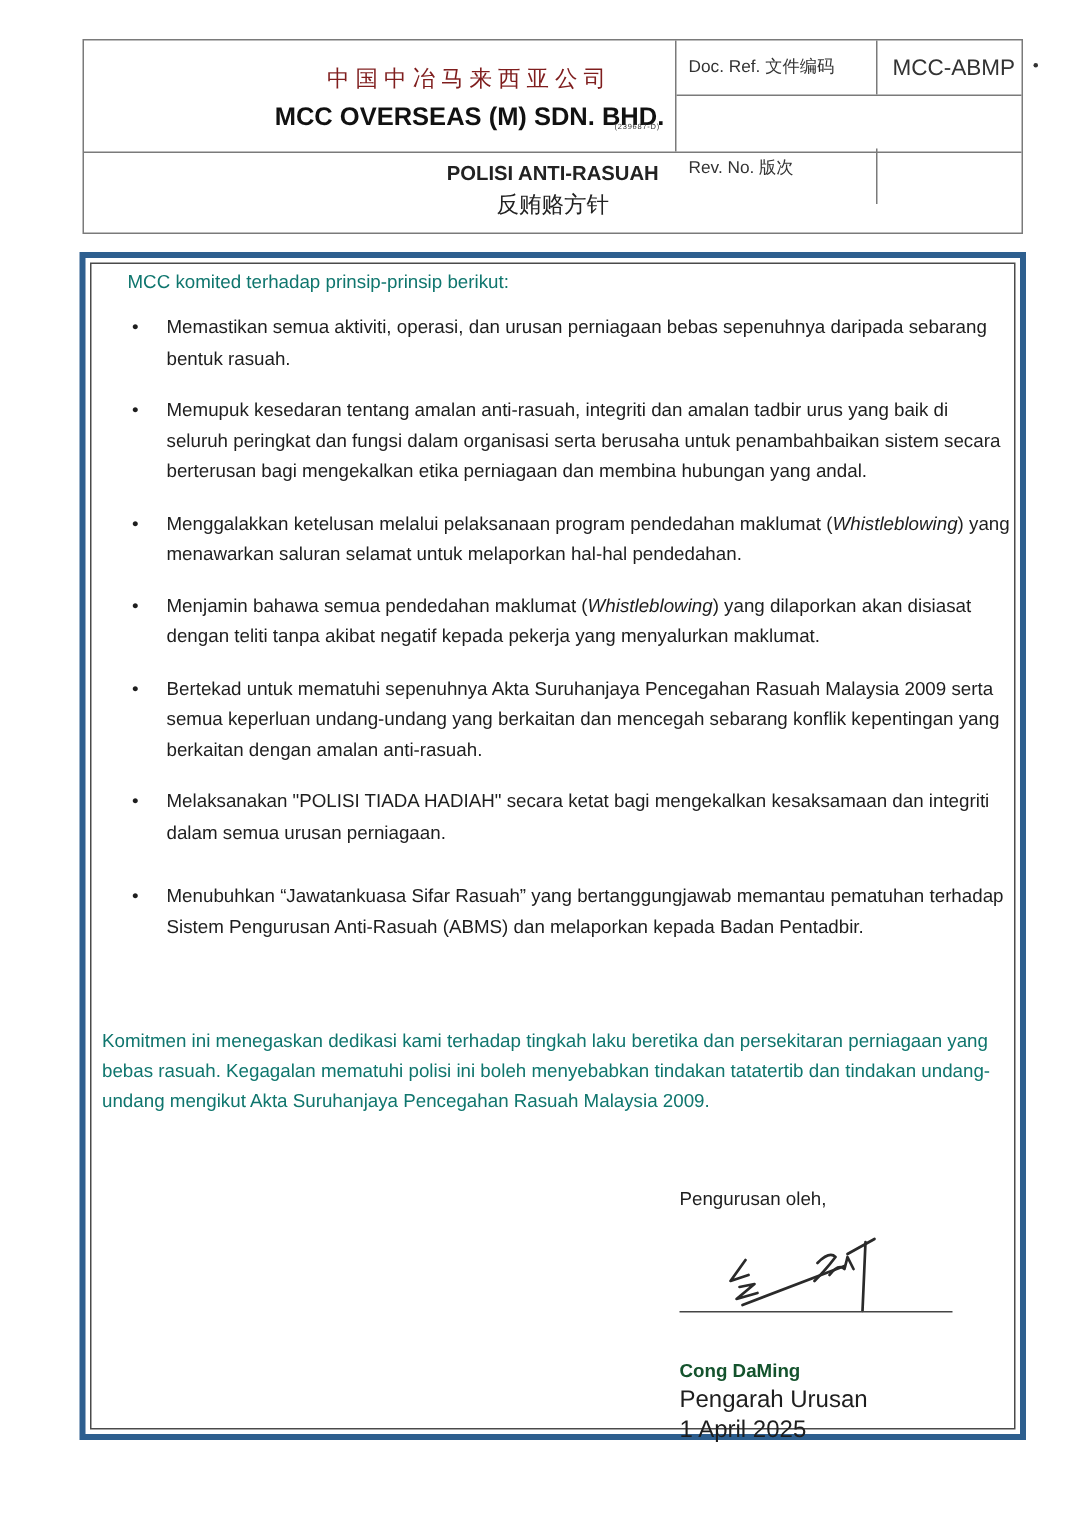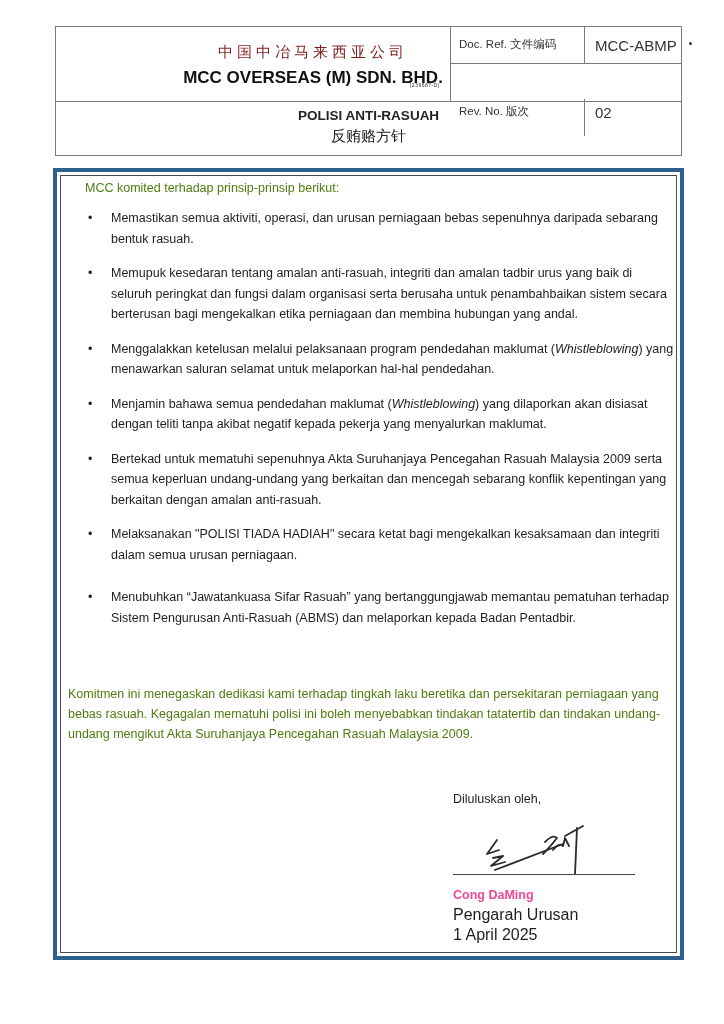--- a/index.html
+++ b/index.html
@@ -146,21 +146,21 @@
     }
     .frame-inner {
       position: absolute;
       left: 3px; top: 3px; right: 3px; bottom: 3px;
       border: 1px solid #4a4a4a;
     }
     .body-text {
       position: absolute;
       font-size: 12.5px;
       line-height: 20px;
-      color: #4d7c0f;
+      color: #0f766e;
     }
     .intro {
       left: 85px;
       top: 178px;
     }
     .bullets {
       position: absolute;
       left: 85px;
       top: 208px;
       width: 590px;
@@ -208,23 +208,23 @@
       position: absolute;
       left: 0;
       top: 58px;
       width: 182px;
       height: 1px;
       background: #444;
     }
     .signer-name {
       font-size: 12.5px;
       font-weight: bold;
-      margin-top: 9px;
+      margin-top: 28px;
       line-height: 20px;
-      color: #ec4899;
+      color: #14532d;
     }
     .signer-title, .sign-date {
       font-size: 16px;
       line-height: 20px;
       color: #1e1e1e;
     }
     .speck {
       position: absolute;
       left: 689px; top: 42px;
       width: 3px; height: 3px;
@@ -242,21 +242,20 @@
       <div class="company-en">MCC OVERSEAS (M) SDN. BHD.</div>
       <div class="company-reg">(239687-D)</div>
     </div>
     <div class="meta-grid">
       <div class="meta-row r1">
         <div class="meta-label">Doc. Ref. 文件编码</div>
         <div class="meta-value">MCC-ABMP</div>
       </div>
       <div class="meta-row r2">
         <div class="meta-label">Rev. No. 版次</div>
-        <div class="meta-value">02</div>
       </div>
     </div>
   </div>
   <div class="title-row">
     <div class="title-en">POLISI ANTI-RASUAH</div>
     <div class="title-cn">反贿赂方针</div>
   </div>
 </div>
 <div class="speck"></div>
 
@@ -293,21 +292,21 @@
   </li>
   <li class="bullet" style="margin-top:22px;">
     <span class="bullet-dot">•</span>
     <span>Menubuhkan “Jawatankuasa Sifar Rasuah” yang bertanggungjawab memantau pematuhan terhadap Sistem Pengurusan Anti-Rasuah (ABMS) dan melaporkan kepada Badan Pentadbir.</span>
   </li>
 </ul>
 
 <div class="body-text closing">Komitmen ini menegaskan dedikasi kami terhadap tingkah laku beretika dan persekitaran perniagaan yang bebas rasuah. Kegagalan mematuhi polisi ini boleh menyebabkan tindakan tatatertib dan tindakan undang-undang mengikut Akta Suruhanjaya Pencegahan Rasuah Malaysia 2009.</div>
 
 <div class="sign-block">
-  <div class="approved-by">Diluluskan oleh,</div>
+  <div class="approved-by">Pengurusan oleh,</div>
   <div class="signature">
     <svg width="182" height="60" viewBox="0 0 182 60" style="position:absolute;left:0;top:0;">
       <g fill="none" stroke="#2a2a2a" stroke-width="1.8" stroke-linecap="round" stroke-linejoin="round">
         <path d="M44 24 L34 38 L46 34"></path>
         <path d="M40 42 L50 40 L38 50 L52 46"></path>
         <path d="M42 54 L110 28"></path>
         <path d="M92 26 Q100 18 104 22 Q98 30 90 38"></path>
         <path d="M100 34 Q106 26 110 30 L112 22 L116 30"></path>
         <path d="M112 20 L130 10"></path>
         <path d="M124 12 L122 58"></path>

